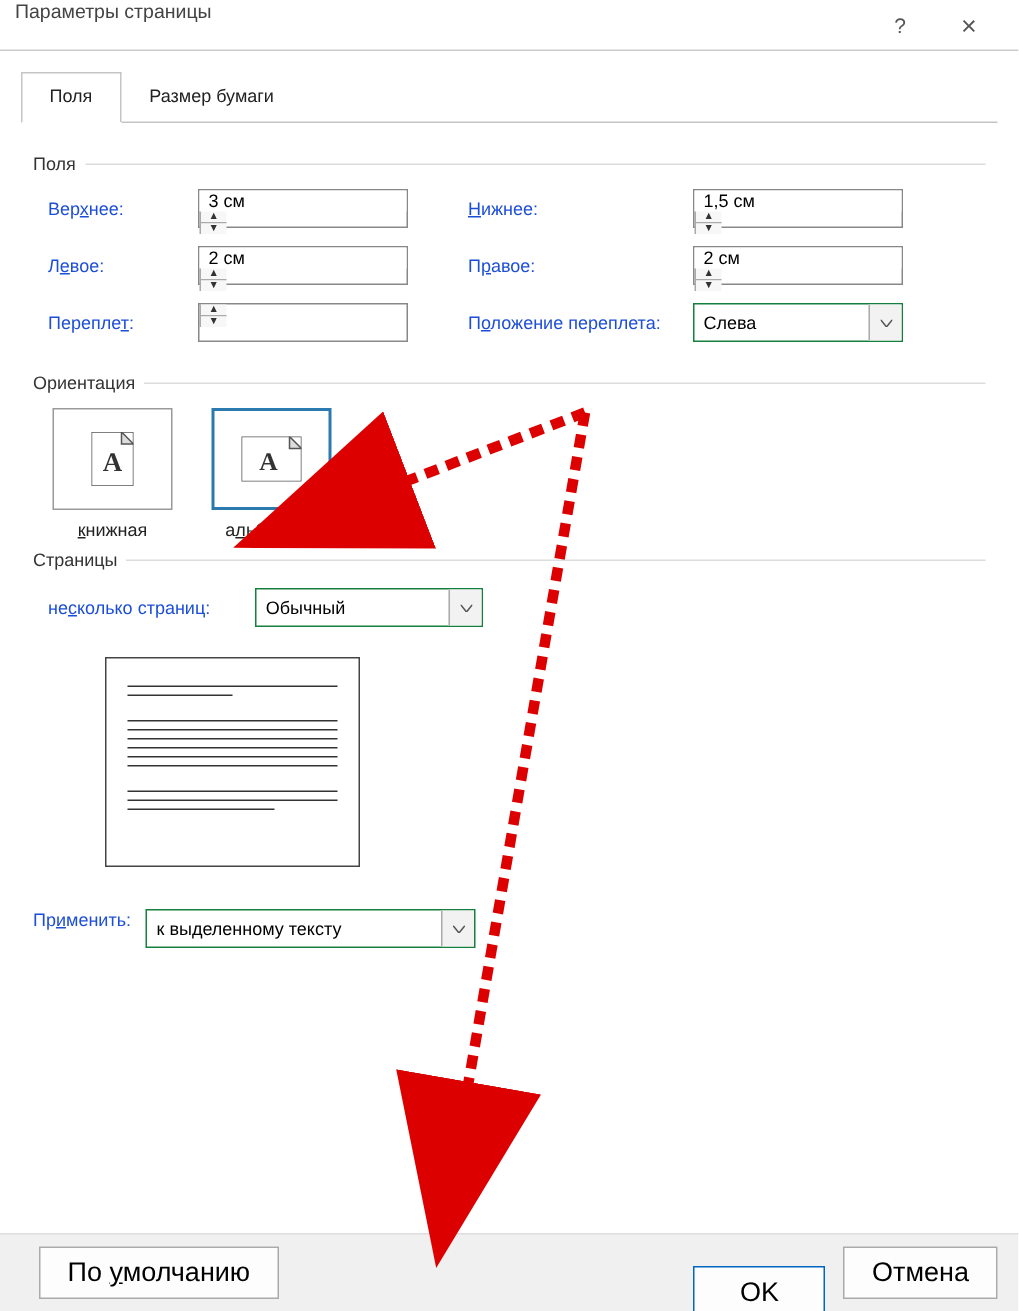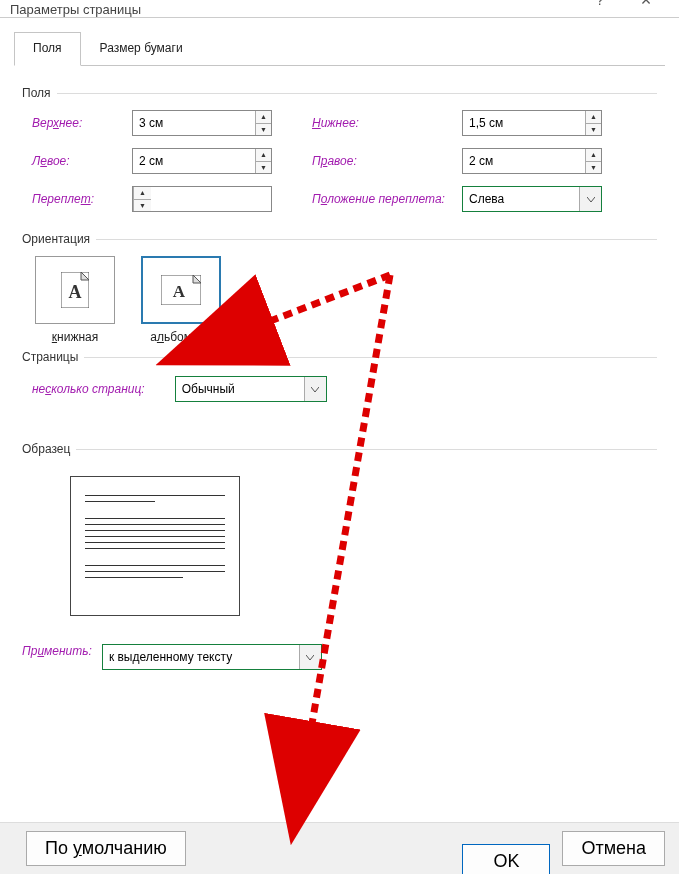--- a/index.html
+++ b/index.html
@@ -7,25 +7,25 @@
     margin: 0;
     font-family: "Segoe UI", Tahoma, sans-serif;
     font-size: 12px;
     background: #fff;
     width: 679px;
     height: 874px;
     position: relative;
     color: #000;
   }
   .titlebar {
-    height: 18px;
+    height: 34px;
     background: #fff;
     border-bottom: 1px solid #ccc;
     display: flex;
-    align-items: flex-end;
+    align-items: flex-start;
     padding: 0 10px;
     font-size: 13px;
     color: #444;
   }
   .titlebar .title { flex: 1; }
   .titlebar .titlebtn {
     width: 46px;
     height: 34px;
     display: flex;
     align-items: center;
@@ -71,27 +71,28 @@
     background: #dcdcdc;
     margin-left: 6px;
   }
   .fields-grid {
     display: grid;
     grid-template-columns: 100px 140px 40px 150px 140px;
     row-gap: 12px;
     align-items: center;
     margin-left: 10px;
   }
-  .lbl { color: #a21caf; font-style: italic; }
+  .lbl { color: #1d4ed8; }
   .lbl u { text-decoration: underline; }
   .spin {
     display: flex;
     border: 1px solid #888;
     height: 26px;
     background: #fff;
+    flex-direction: column;
   }
   .spin input {
     border: none;
     padding: 0 6px;
     font-size: 12px;
     width: 100%;
     outline: none;
     font-family: inherit;
   }
   .spin .spin-btns {
@@ -326,24 +327,20 @@
       <div class="combo" style="width:152px">
         <div class="combo-text">Обычный</div>
         <div class="combo-btn">
           <svg viewBox="0 0 8 5">
               <path d="M0 0 L4 5 L8 0" fill="none" stroke="#555" stroke-width="1"></path>
             </svg>
         </div>
       </div>
     </div>
 
-    <div class="section-header" style="margin-top:40px">
-      <span>Образец</span>
-        <div class="line"></div>
-    </div>
 
     <div class="preview">
       <div class="pline"></div>
         <div class="pline" style="width:50%"></div>
       <div style="height:6px"></div>
       <div class="pline"></div>
         <div class="pline"></div>
         <div class="pline"></div>
         <div class="pline"></div>
         <div class="pline"></div>

